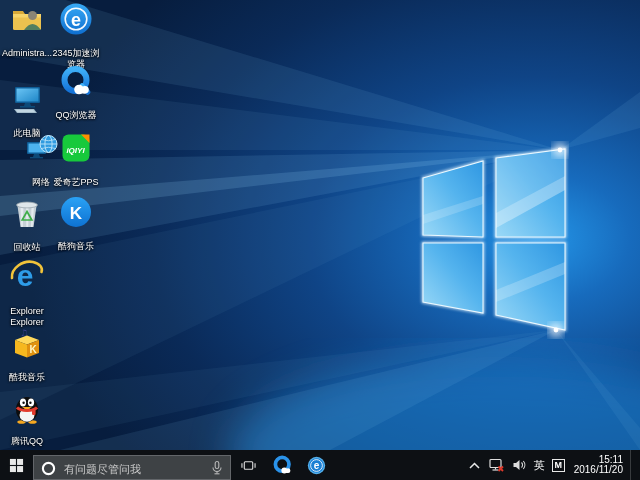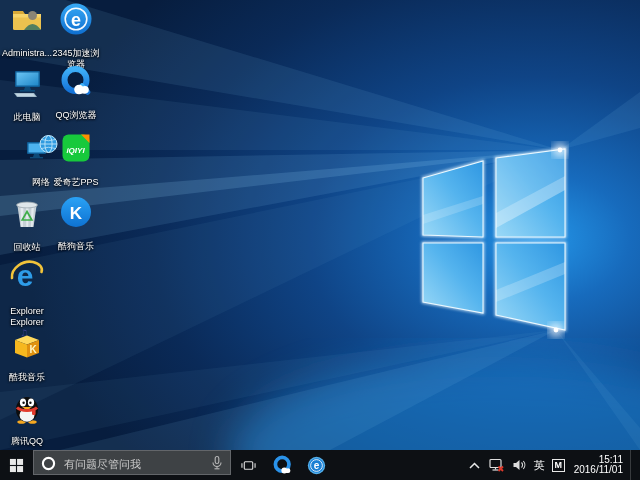--- a/index.html
+++ b/index.html
@@ -11,21 +11,21 @@
   
   .desktop{position:absolute;left:0;top:0;width:640px;height:450px;overflow:hidden;}
   .wallpaper{position:absolute;left:0;top:0;width:640px;height:450px;}
   
   .cell{position:absolute;width:54px;display:flex;flex-direction:column;align-items:center;cursor:default;}
   .cell .ic{width:36px;height:36px;display:flex;align-items:flex-end;justify-content:center;}
   .cell .lbl{margin-top:12px;font-size:9px;line-height:11px;color:#fff;text-align:center;
     text-shadow:0 1px 2px #000,0 0 3px rgba(0,0,0,.9);word-break:break-word;}
   
   .taskbar{position:absolute;left:0;bottom:0;width:640px;height:30px;
-    background:#0d1014;display:flex;align-items:flex-start;z-index:5;}
+    background:#0d1014;display:flex;align-items:flex-end;z-index:5;}
   .tb-btn{height:30px;display:flex;align-items:center;justify-content:center;flex:none;}
   .start-btn{width:33px;}
   .search-box{position:relative;width:198px;height:25px;flex:none;margin:0 0 0 0;
     background:#3e4245;border:1px solid #63666a;display:flex;align-items:center;box-sizing:border-box;}
   .search-box input{position:absolute;left:28px;top:0;width:140px;height:23px;border:none;outline:none;
     background:transparent;color:#e0e0e0;font-size:11px;font-family:"Liberation Sans","DejaVu Sans",sans-serif;}
   .search-box input::placeholder{color:#cdcdcd;opacity:1;}
   .cortana-ring{position:absolute;left:7px;top:4.5px;}
   .mic{position:absolute;right:6px;top:4px;}
   .appbtn{width:34px;}
@@ -133,21 +133,21 @@
             </linearGradient>
           </defs>
         <circle cx="17" cy="17" r="15.5" fill="url(#g2345)"></circle>
         <circle cx="17" cy="17" r="10.8" fill="none" stroke="#ffffff" stroke-width="1.6" opacity="0.95"></circle>
         <text x="17" y="23.5" text-anchor="middle" font-size="18" font-weight="bold" fill="#ffffff" font-family="Liberation Sans, sans-serif">e</text>
       </svg>
     </div>
     <div class="lbl">2345加速浏览器</div>
   </div>
 
-  <div class="cell" style="left:0;top:64px">
+  <div class="cell" style="left:0;top:80px">
     <div class="ic">
       <svg width="34" height="34" viewBox="0 0 34 34">
         <defs>
             <linearGradient id="gpc" x1="0" y1="0" x2="1" y2="1">
           <stop offset="0%" stop-color="#6ac4f4"></stop>
               <stop offset="100%" stop-color="#1f87c8"></stop>
             </linearGradient>
           </defs>
         <rect x="5" y="5" width="25" height="16" rx="1.2" fill="#0f5d96"></rect>
         <rect x="6.5" y="6.5" width="22" height="13" fill="url(#gpc)"></rect>
@@ -343,18 +343,18 @@
     </svg>
     <svg width="15" height="14" viewBox="0 0 15 14">
       <polygon points="1.5,5 4,5 7.5,2 7.5,12 4,9 1.5,9" fill="#dcdcdc"></polygon>
       <path d="M9.5 4.5 a3.5 3.5 0 0 1 0 5" fill="none" stroke="#dcdcdc" stroke-width="1.1"></path>
       <path d="M11.3 3 a6 6 0 0 1 0 8" fill="none" stroke="#dcdcdc" stroke-width="1.1"></path>
     </svg>
     <span class="tray-txt">英</span>
     <span class="ime-badge">M</span>
     <div class="clock">
       <div>15:11</div>
-      <div>2016/11/01</div>
+      <div>2016/11/20</div>
     </div>
     <div class="show-desktop"></div>
   </div>
 
 </div>
 
 </body></html>

